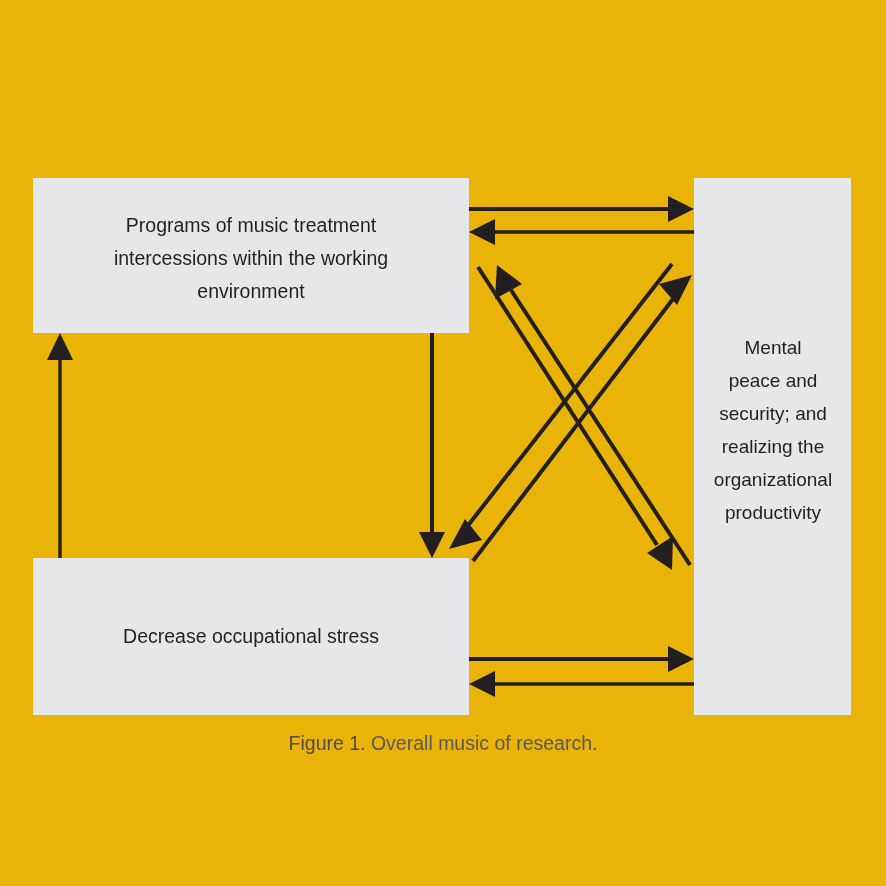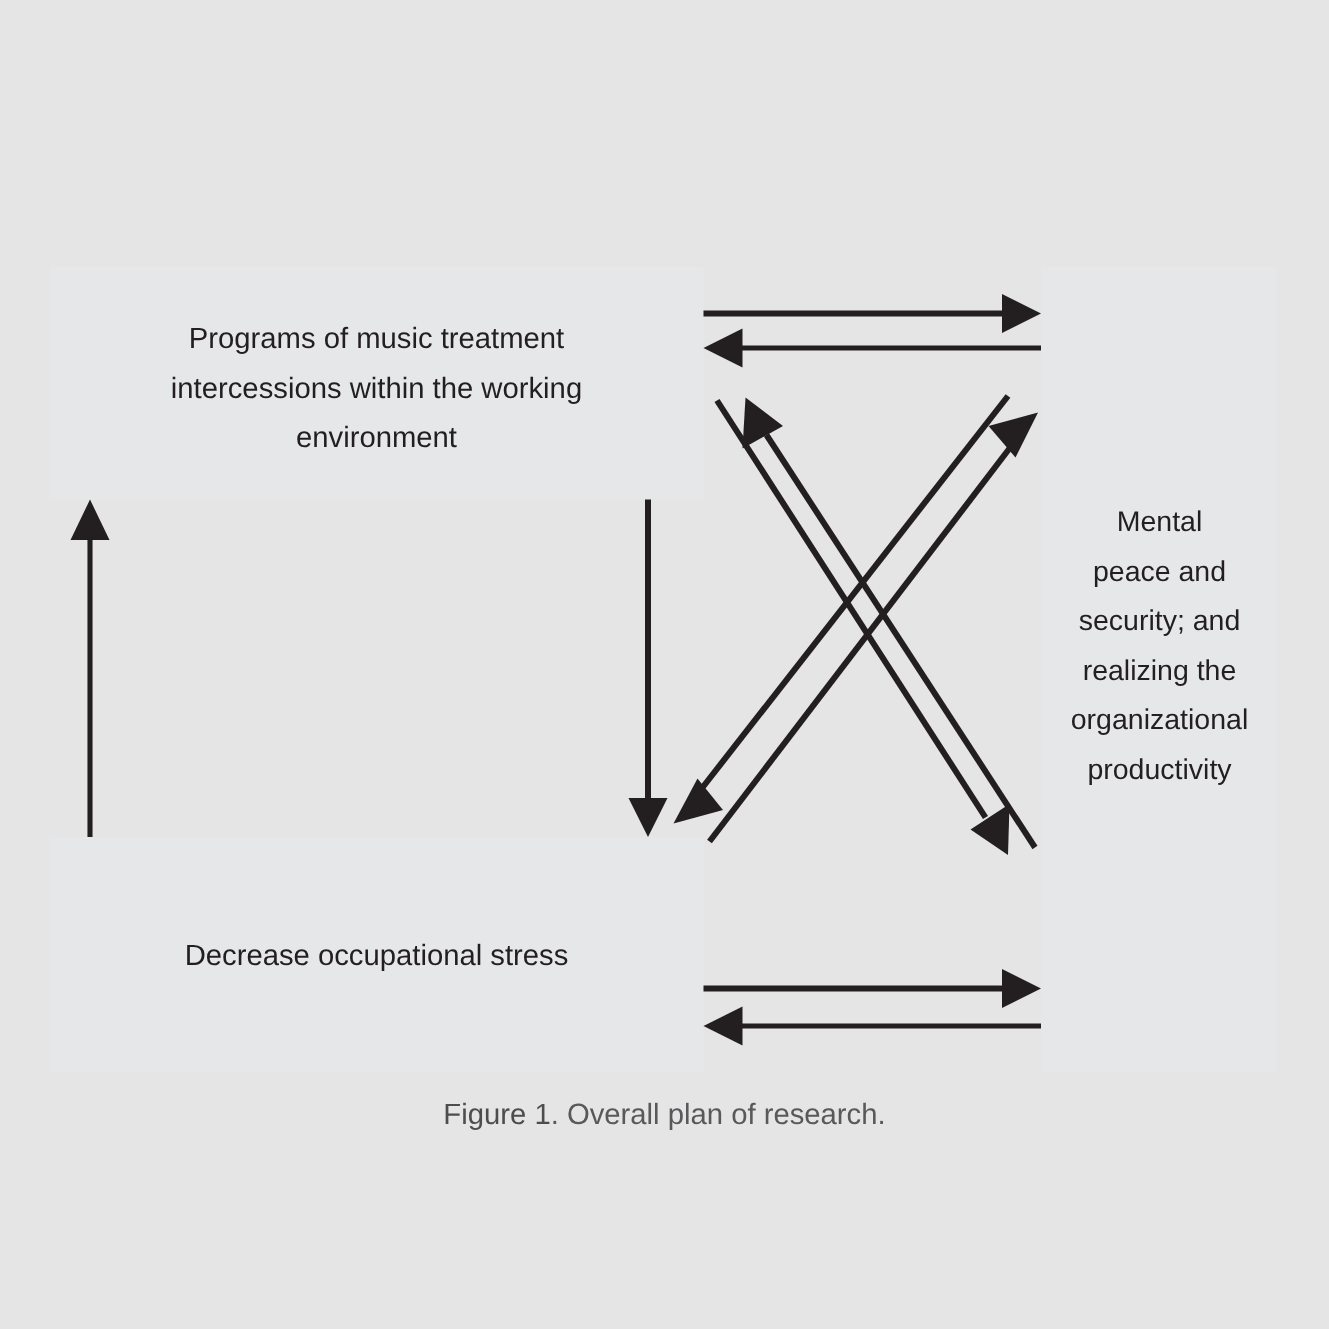--- a/index.html
+++ b/index.html
@@ -11,21 +11,21 @@
     width: 886px;
     height: 886px;
     font-family: "Liberation Sans", sans-serif;
     color: #231f20;
     overflow: hidden;
   }
   #figure-root {
     position: relative;
     width: 886px;
     height: 886px;
-    background: #e5e5e5;
+    background: #eab308;
   }
   #diagram-svg {
     position: absolute;
     left: 0;
     top: 0;
     width: 886px;
     height: 886px;
   }
   .node-box {
     fill: #e6e7e8;
@@ -143,16 +143,16 @@
     </g>
 
     <g>
       <line class="connector" x1="478" y1="267" x2="657" y2="545"></line>
       <polygon class="arrow-head" points="672,570 673,536 647,553"></polygon>
     </g>
 
   </svg>
 
   <div class="caption">
-    <span class="caption-strong">Figure 1</span><span>. Overall plan of research.</span>
+    <span class="caption-strong">Figure 1</span><span>. Overall music of research.</span>
   </div>
 
 </div>
 
 </body></html>

